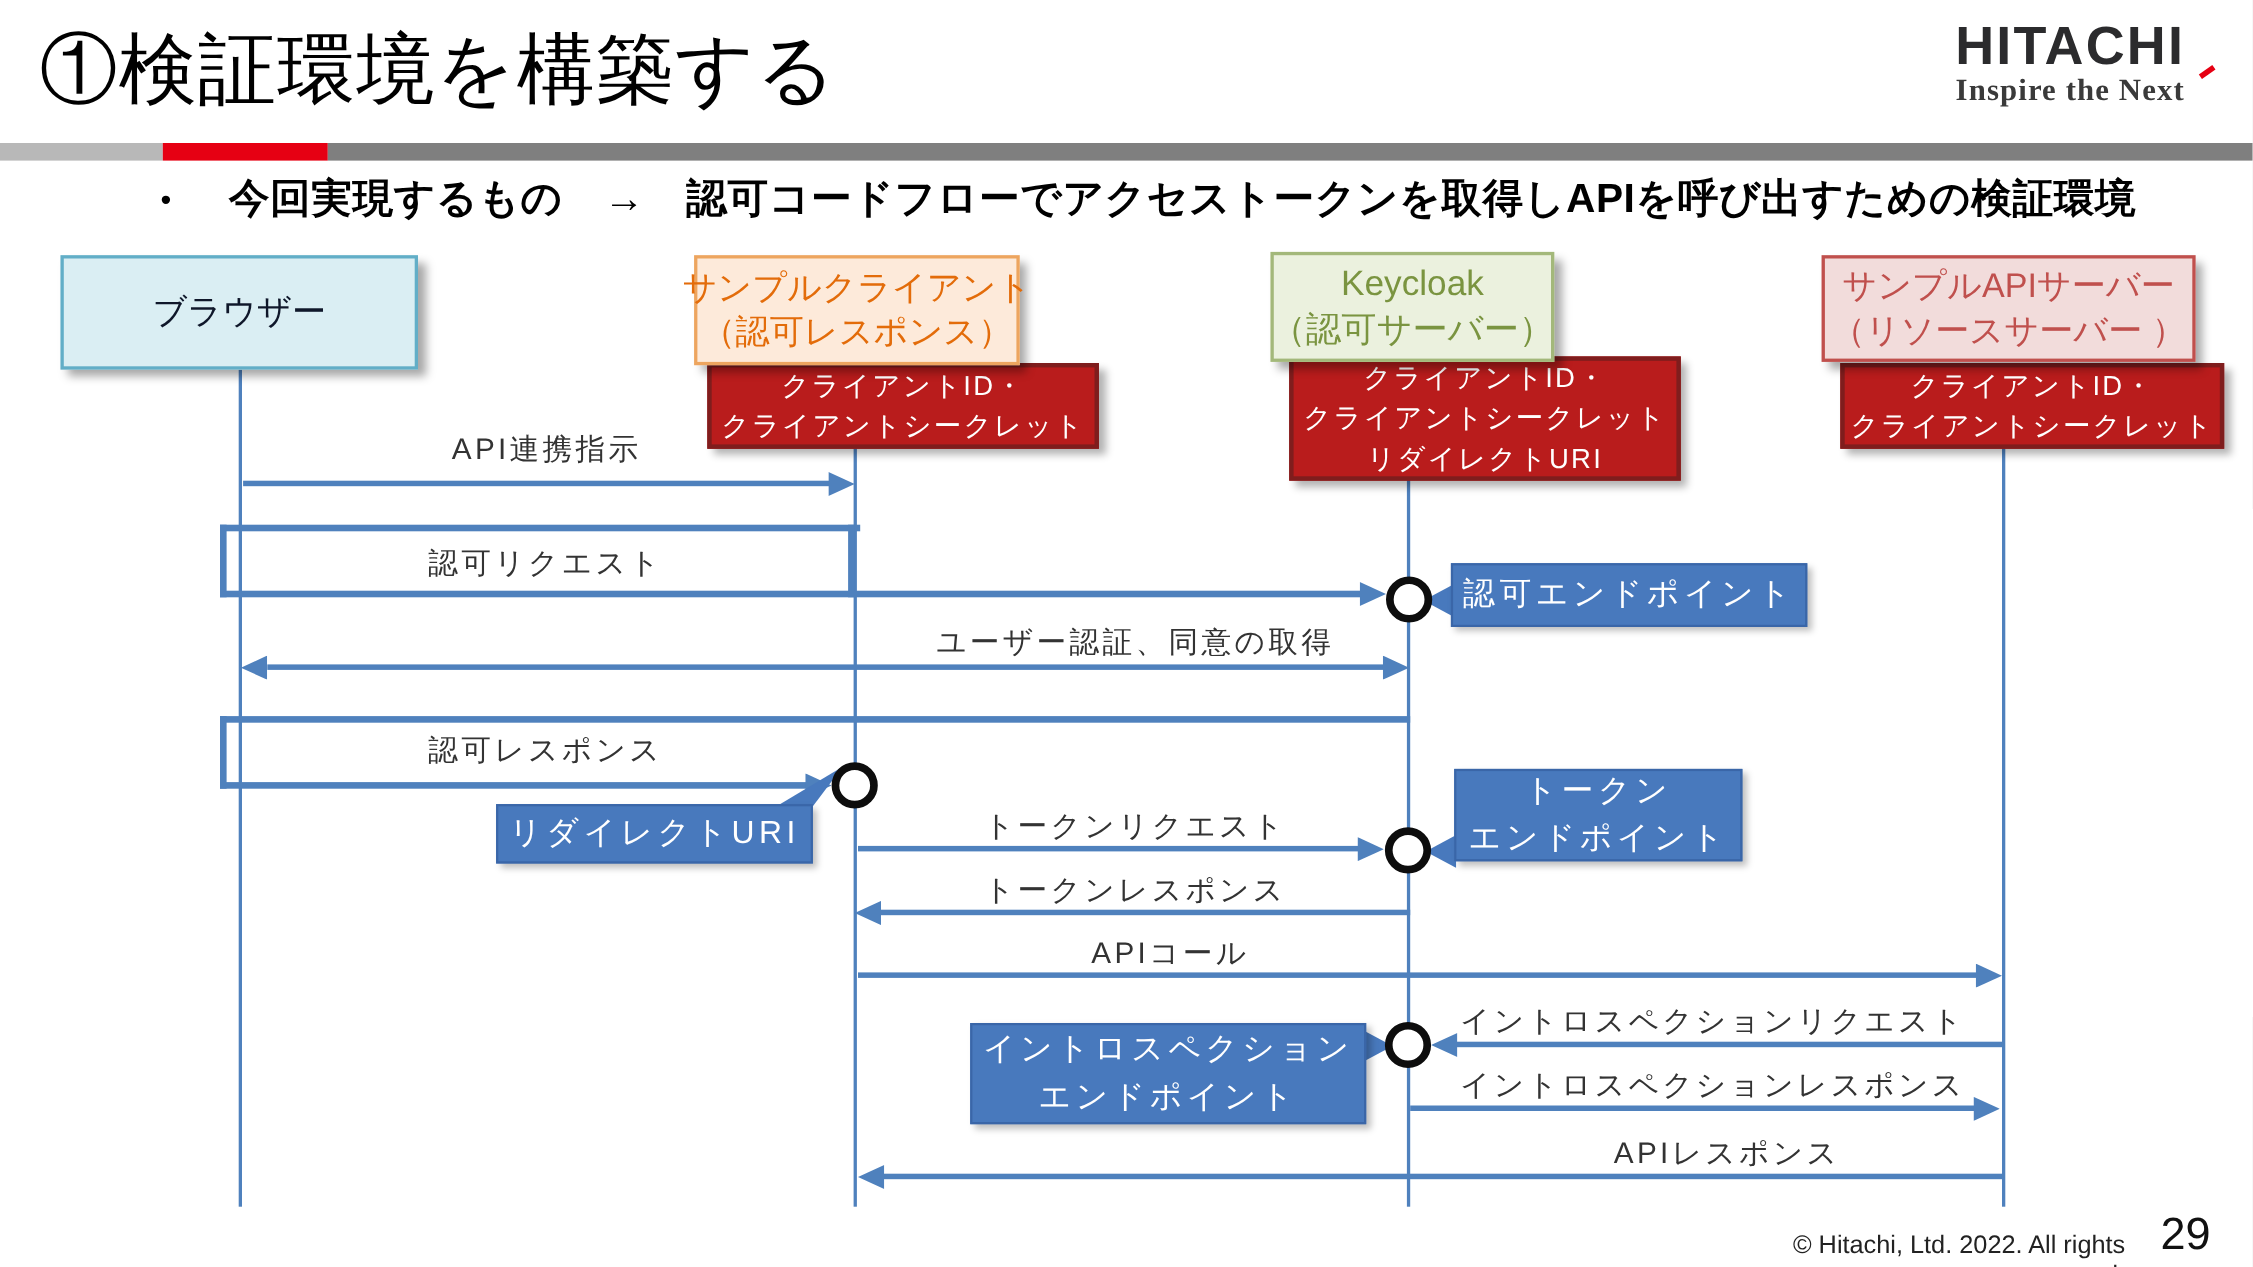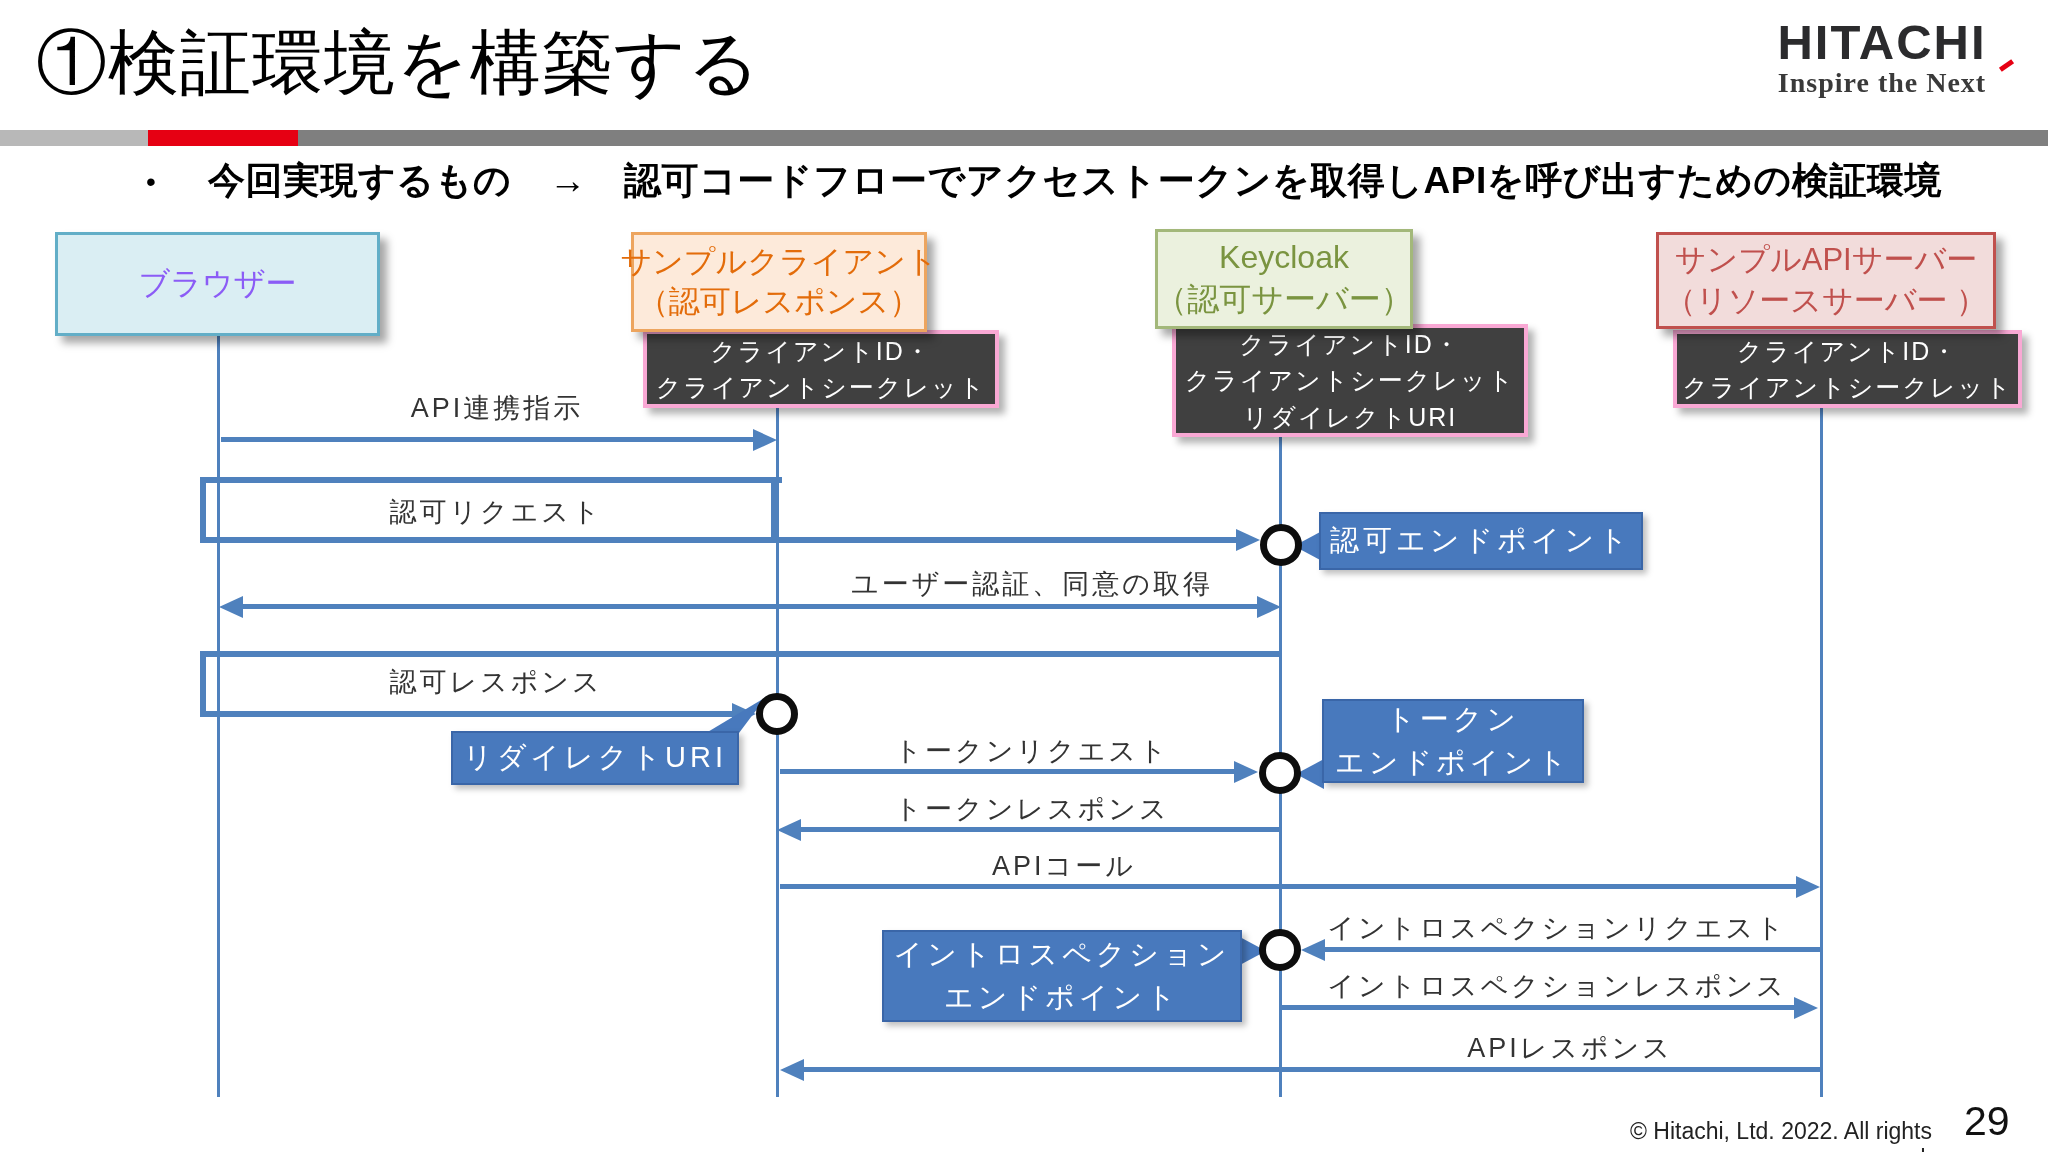--- a/index.html
+++ b/index.html
@@ -17,26 +17,26 @@
   .bar.s1{left:0; width:148px; background:#b8b8b8;}
   .bar.s2{left:148px; width:150px; background:#e60013;}
   .bar.s3{left:298px; width:1750px; background:#7f7f7f;}
   .bullet-row{position:absolute; left:146px; top:156px; display:flex; align-items:flex-start;}
   .bullet-marker{font-size:28px; padding-top:10px; width:62px;}
   .bullet-text{font-size:37px; font-weight:bold; white-space:nowrap; letter-spacing:0.5px;}
   
   .abox{position:absolute; display:flex; flex-direction:column; justify-content:center; align-items:center;
         text-align:center; box-shadow:7px 7px 8px rgba(0,0,0,0.35); z-index:4; line-height:1.3; box-sizing:border-box;}
   .abox div{white-space:nowrap;}
-  .abox.browser {background:#daeef3; border:3px solid #62aec7; color:#8b5cf6; font-size:31px;}
+  .abox.browser {background:#daeef3; border:3px solid #62aec7; color:#0f172a; font-size:31px;}
   .abox.client  {background:#fdeada; border:3px solid #eda55f; color:#e36c0a; font-size:31px;}
   .abox.keycloak{background:#ebf1de; border:3px solid #a3b87a; color:#7a9440; font-size:32px;}
   .abox.api     {background:#f2dcdb; border:3px solid #c0504d; color:#c0504d; font-size:31px;}
   
-  .cbox{position:absolute; background:#404040; border:4px solid #f9a8d4; color:#fff;
+  .cbox{position:absolute; background:#b91c1c; border:4px solid #7f1d1d; color:#fff;
         display:flex; flex-direction:column; justify-content:center; align-items:center; text-align:center;
         box-shadow:6px 6px 7px rgba(0,0,0,0.3); font-size:25px; letter-spacing:2px; line-height:1.45; z-index:3; box-sizing:border-box;}
   .cbox div{white-space:nowrap;}
   
   .lifeline{position:absolute; width:3px; background:#4f81bd; z-index:1;}
   .hline{position:absolute; height:5px; background:#4f81bd; z-index:2;}
   .hline.thick{height:6px;}
   .vline{position:absolute; width:6px; background:#4f81bd; z-index:2;}
   .ah{position:absolute; width:24px; height:22px; background:#4f81bd; z-index:2;}
   .ah.r{clip-path:polygon(0 0,100% 50%,0 100%);}

